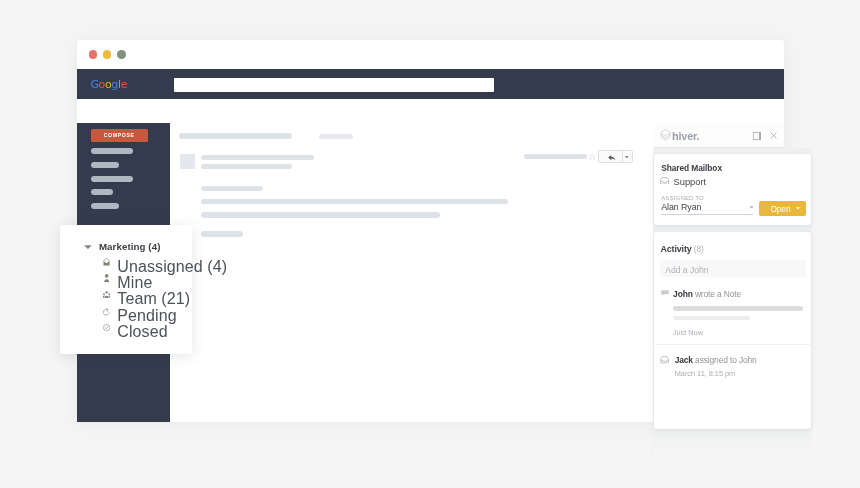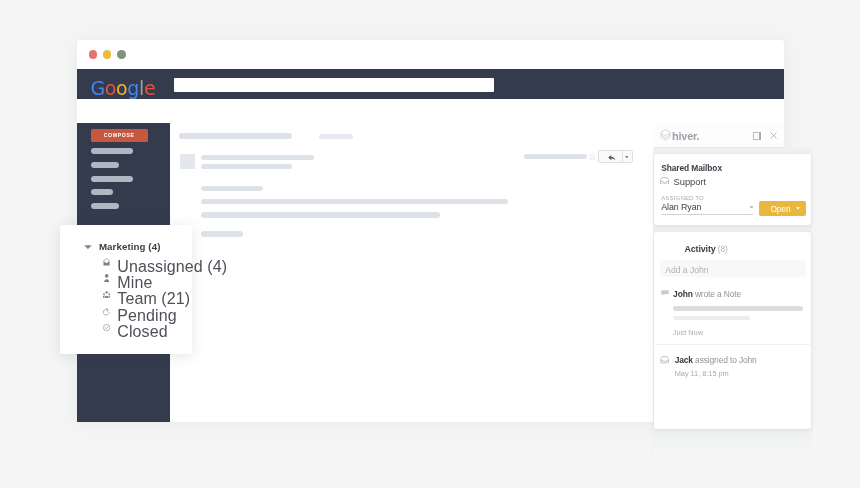--- a/index.html
+++ b/index.html
@@ -8,21 +8,21 @@
 
   
   .win{position:absolute;left:77.2px;top:40.1px;width:706.9px;height:381.9px;background:#ffffff;border-radius:4px 4px 0 0;overflow:hidden;}
   .titlebar{position:absolute;left:0;top:0;width:100%;height:29.1px;background:#fff;}
   .dot{position:absolute;width:8.7px;height:8.7px;border-radius:50%;top:10.4px;}
   .dot-close{left:11.4px;background:#e4726e;}
   .dot-min{left:25.6px;background:#eeba3c;}
   .dot-max{left:39.8px;background:#7e9379;}
 
   .navbar{position:absolute;left:0;top:29.1px;width:100%;height:30.3px;background:#343b4d;}
-  .glogo{position:absolute;left:13.2px;top:10.1px;font-family:"DejaVu Sans",sans-serif;font-size:19px;letter-spacing:-0.35px;line-height:1;white-space:nowrap;}
+  .glogo{position:absolute;left:13.2px;top:10.1px;font-family:"DejaVu Sans",sans-serif;font-size:11px;letter-spacing:-0.35px;line-height:1;white-space:nowrap;}
   .glogo span{display:inline;}
   .g-b{color:#4285f4;} .g-r{color:#e5533d;} .g-y{color:#f0b429;} .g-gr{color:#9aa0a6;}
   .searchbox{position:absolute;left:96.7px;top:9px;width:320px;height:13.5px;background:#ffffff;border-radius:1px;}
 
   .gmailbar{position:absolute;left:0;top:59.4px;width:100%;height:23.4px;background:#ffffff;}
   .gmail-txt{position:absolute;left:13.8px;top:6.7px;font-size:9.6px;color:#686c72;letter-spacing:0px;}
   .gmail-caret{position:absolute;left:40.8px;top:10.9px;width:4.4px;height:2.6px;}
 
   
   .gsidebar{position:absolute;left:0;top:82.8px;width:93px;height:299.1px;background:#343b4d;}
@@ -65,21 +65,21 @@
   .inbox-ico{position:absolute;left:5.8px;top:22.9px;width:9.3px;height:7.7px;}
   .support-txt{position:absolute;left:19.4px;top:22.7px;font-size:9.4px;color:#43494f;letter-spacing:-0.05px;}
   .assigned-lbl{position:absolute;left:7px;top:40.3px;font-size:6.1px;color:#a8adb3;letter-spacing:.12px;}
   .assignee{position:absolute;left:7px;top:48.3px;font-size:8.9px;color:#3e444a;letter-spacing:-0.08px;}
   .assignee-caret{position:absolute;left:94.6px;top:52.2px;width:5.1px;height:2.8px;}
   .assignee-line{position:absolute;left:7px;top:60.7px;width:91.7px;height:1px;background:#cfd3d7;}
   .open-btn{position:absolute;left:104.9px;top:47px;width:47.3px;height:15px;background:#eab73e;border-radius:2px;text-align:center;}
   .open-txt{position:absolute;left:11.3px;top:3.6px;font-size:8.3px;color:#fff;letter-spacing:-0.05px;}
   .open-caret{position:absolute;left:37px;top:6.4px;width:4.2px;height:2.8px;}
 
-  .activity-row{position:absolute;left:6.2px;top:6.4px;white-space:nowrap;margin-left:24px;}
+  .activity-row{position:absolute;left:6.2px;top:6.4px;white-space:nowrap;}
   .activity-title{font-size:8.9px;font-weight:bold;color:#393e44;letter-spacing:-0.1px;}
   .activity-count{font-size:8.5px;color:#aeb3b8;margin-left:2.1px;letter-spacing:-0.1px;}
   .addnote{position:absolute;left:5.5px;top:28.1px;width:146.4px;height:17px;background:#f8f8f9;border-radius:2px;}
   .addnote-txt{position:absolute;left:5.5px;top:4.9px;font-size:8.7px;color:#adb2b7;letter-spacing:-0.05px;}
   .act-ico{position:absolute;left:6.3px;}
   .act-line{position:absolute;left:18.9px;font-size:8.45px;color:#90959b;white-space:nowrap;letter-spacing:-0.14px;}
   .act-line b{color:#33383e;font-weight:bold;}
   .act-bar{position:absolute;background:#dcdcdc;border-radius:2.5px;}
   .act-sub{position:absolute;left:19.4px;font-size:7.4px;color:#a8adb3;letter-spacing:-0.03px;}
   .act-div{position:absolute;left:1.1px;top:111.5px;width:155.1px;height:1px;background:#eff0f1;}
@@ -268,16 +268,16 @@
 
     <div class="act-div"></div>
 
     <div class="act-ico" style="left:5.9px;top:124.3px;">
       <svg viewBox="0 0 19 16" width="9.3" height="7.4">
           <path d="M1.2 5.6L4.3 1.3h10.4l3.1 4.3v9.1H1.2z" fill="none" stroke="#adb2b7" stroke-width="1.6" stroke-linejoin="round"></path>
           <path d="M1.2 9.5h4.6a3.7 3.2 0 0 0 7.4 0h4.6" fill="none" stroke="#adb2b7" stroke-width="1.6" stroke-linejoin="round"></path>
         </svg>
     </div>
     <div class="act-line" style="left:20.5px;top:123.4px;"><b>Jack</b><span> assigned to John</span></div>
-    <div class="act-sub" style="left:20.5px;top:136.5px;">May 11, 8:15 pm</div>
+    <div class="act-sub" style="left:20.5px;top:136.5px;">March 11, 8:15 pm</div>
   </div>
 
 </div>
 
 </body></html>

